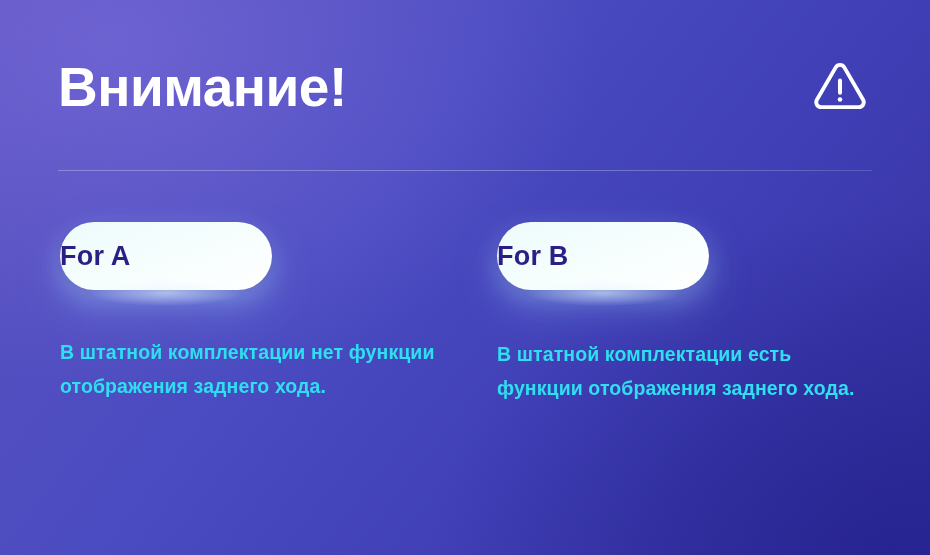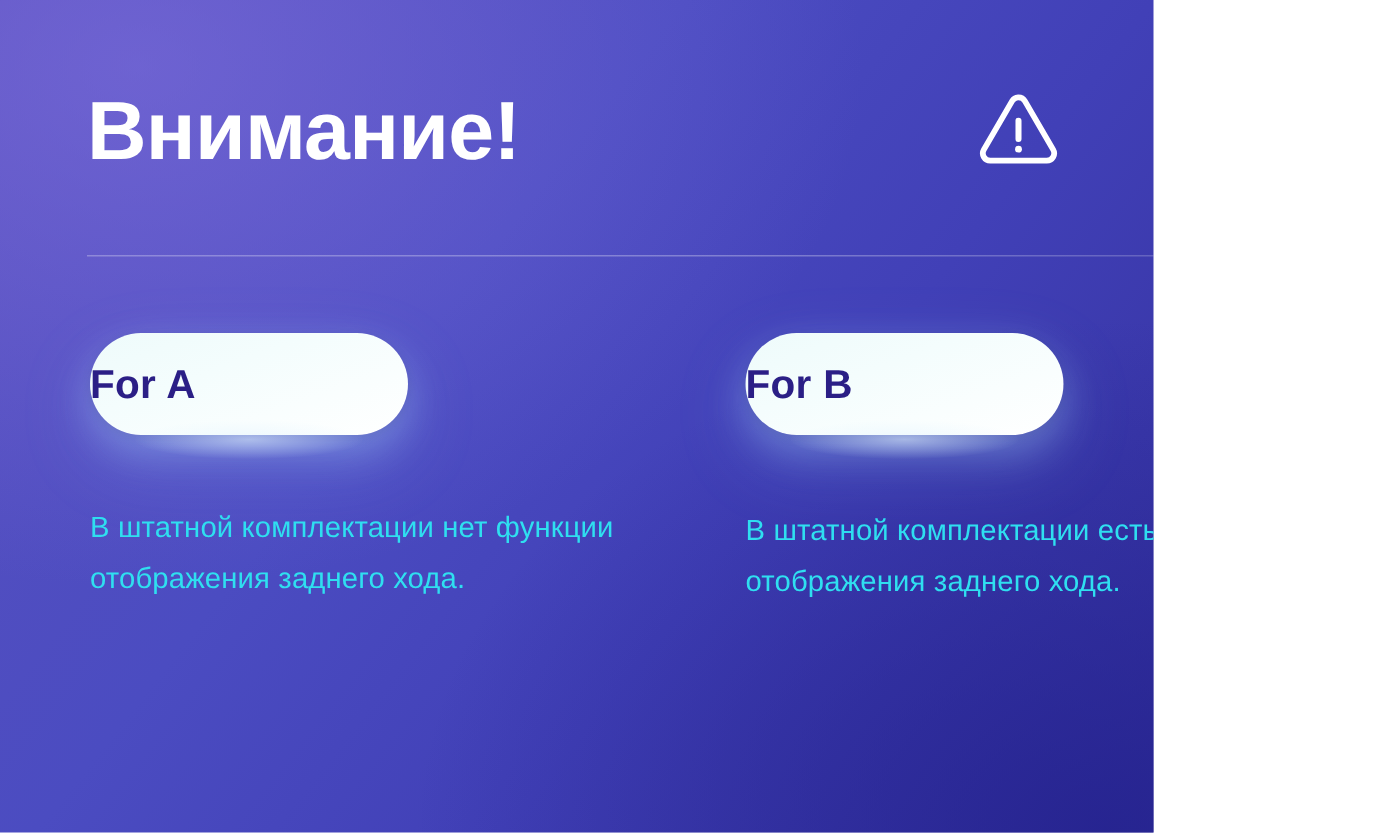--- a/index.html
+++ b/index.html
@@ -9,21 +9,21 @@
 
   body {
     width: 930px;
     height: 555px;
     overflow: hidden;
     font-family: "Liberation Sans", sans-serif;
   }
 
   .slide {
     position: relative;
-    width: 769px;
+    width: 930px;
     height: 555px;
     box-sizing: border-box;
     background:
       radial-gradient(ellipse 780px 560px at 12% 8%, rgba(129,114,224,0.55) 0%, rgba(129,114,224,0.0) 62%),
       radial-gradient(ellipse 700px 520px at 96% 100%, rgba(34,32,140,0.75) 0%, rgba(34,32,140,0.0) 66%),
       linear-gradient(128deg, #5a51bf 0%, #4b4cc1 38%, #4140b7 64%, #33309d 100%);
     overflow: hidden;
   }
 
   
@@ -115,21 +115,21 @@
     font-weight: 700;
     color: #2b1f86;
     letter-spacing: 0.2px;
     line-height: 1;
   }
 
   .col-text {
     margin-top: 45px;
     width: 390px;
     font-size: 19.5px;
-    font-weight: 400;
+    font-weight: 700;
     line-height: 1.75;
     color: #2fdff0;
     letter-spacing: 0.1px;
   }
 
   .column--b .col-text {
     width: 385px;
     margin-top: 47px;
   }
 </style>

